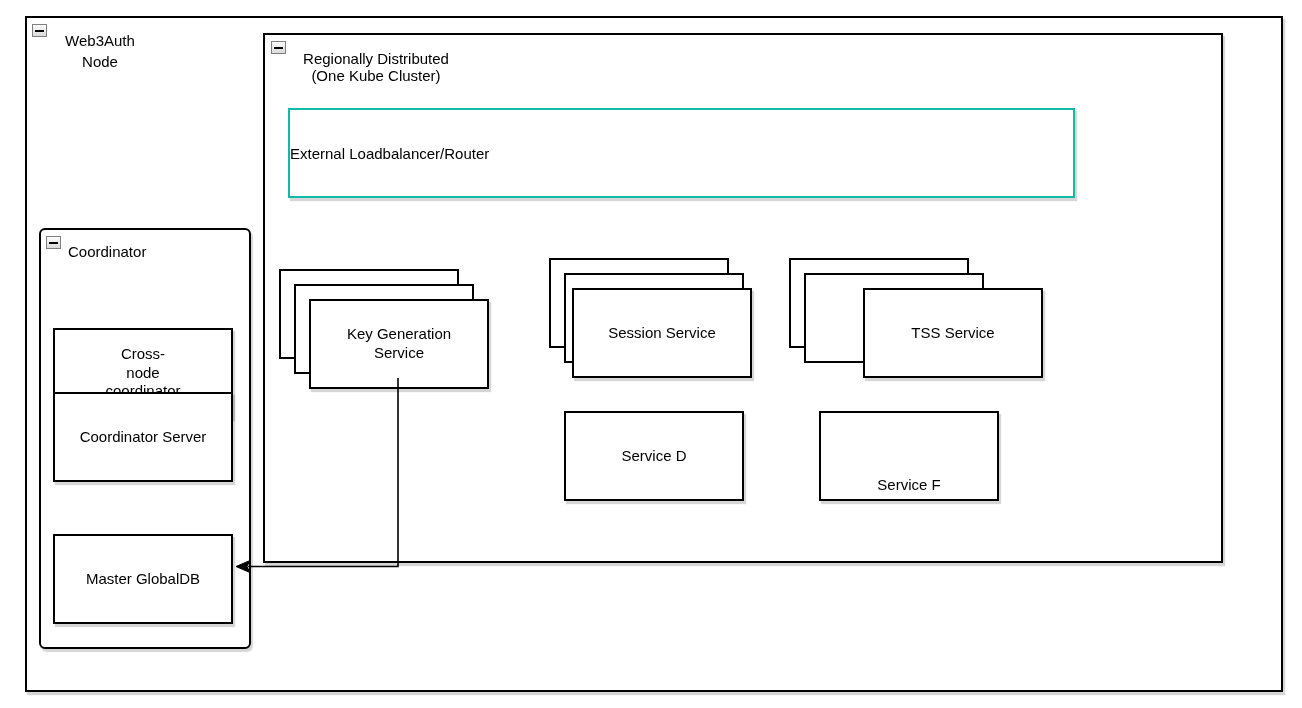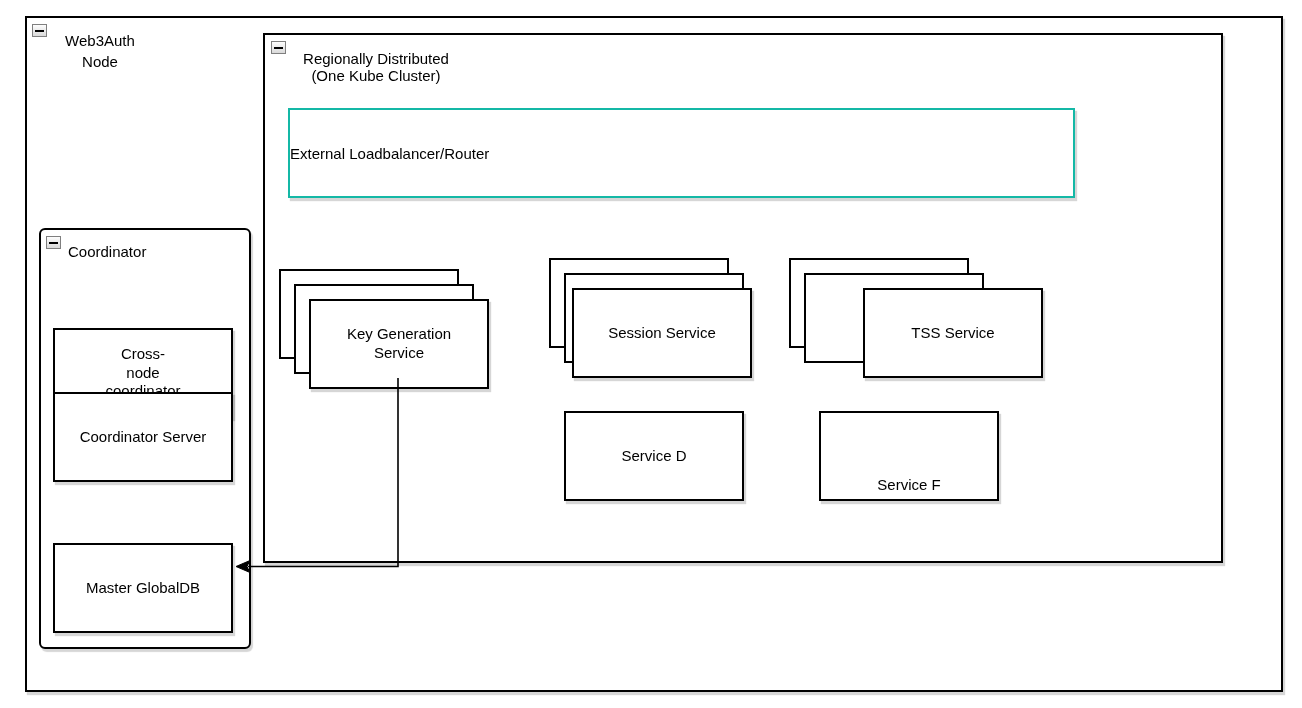--- a/index.html
+++ b/index.html
@@ -113,21 +113,21 @@
     <div class="container-label" style="left:27px; top:13px; line-height:17px;">Coordinator</div>
 
     <div class="shape-box" style="left:12px; top:58px; padding:4px 50px;margin-top:40px;">
       <span>Cross-node coordinator</span>
     </div>
 
     <div class="shape-box" style="left:12px; top:162px;">
       <span>Coordinator Server</span>
     </div>
 
-    <div class="shape-box" style="left:12px; top:313px;">
+    <div class="shape-box" style="left:12px; top:304px;">
       <span>Master GlobalDB</span>
     </div>
   </div>
 
   <div class="container" style="left:263px; top:33px; width:960px; height:530px;">
     <div class="collapse-btn" style="left:6px; top:6px;">
       <div class="bar"></div>
     </div>
     <div class="container-label" style="left:27px; top:15px; width:168px; text-align:center; line-height:17px;">Regionally Distributed (One Kube Cluster)</div>
 

